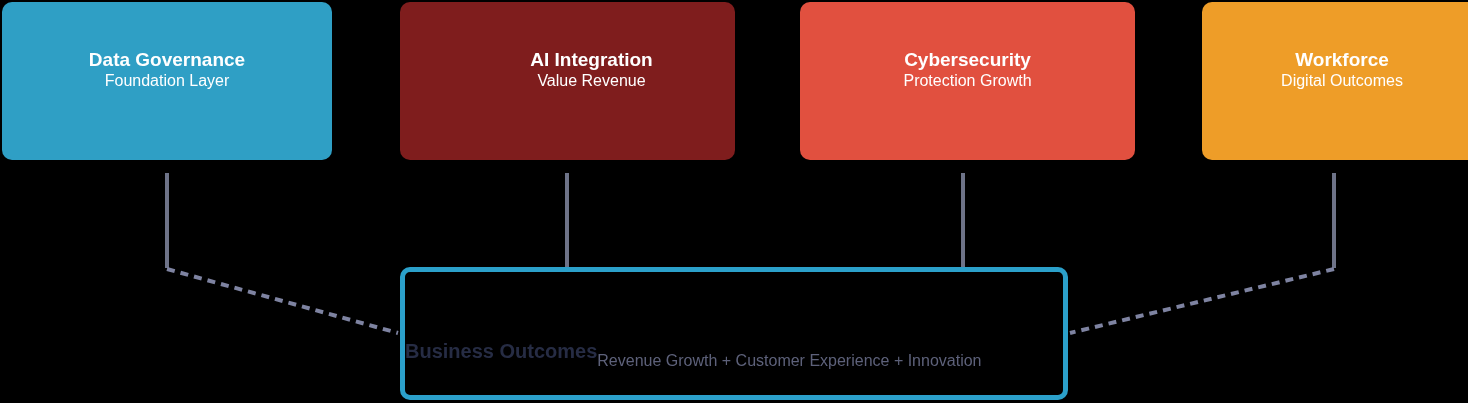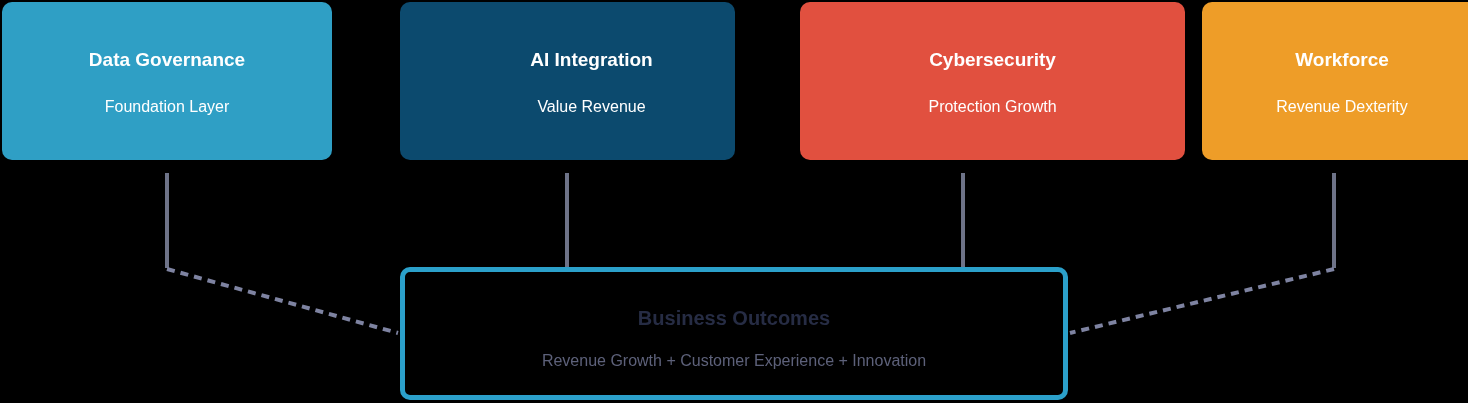--- a/index.html
+++ b/index.html
@@ -32,39 +32,39 @@
     color: #ffffff;
     font-size: 19px;
     font-weight: bold;
     line-height: 22px;
   }
   .pillar .subtitle {
     color: #ffffff;
     font-size: 16px;
     font-weight: normal;
     line-height: 20px;
-    margin-top: 26px;
+    margin-top: 0;
   }
   #pillar-1 { left: 2px;    width: 330px; }
   #pillar-2 { left: 400px;  width: 335px; }
-  #pillar-3 { left: 800px;  width: 385px; }
+  #pillar-3 { left: 800px;  width: 335px; }
   #pillar-4 { left: 1202px; width: 280px; }
 
   #outcome-box {
     position: absolute;
     left: 400px;
     top: 267px;
     width: 668px;
     height: 133px;
     box-sizing: border-box;
     border: 5px solid #2BA0CA;
     border-radius: 10px;
     background: transparent;
     display: flex;
-    flex-direction: column;
+    flex-direction: row;
     align-items: center;
     padding-top: 34px;
     text-align: center;
   }
   #outcome-box .title {
     font-size: 20px;
     font-weight: bold;
     line-height: 24px;
   }
   #outcome-box .subtitle {
@@ -85,33 +85,33 @@
 </head>
 <body>
 
 <div id="canvas">
 
   <div class="pillar" id="pillar-1" style="background-color: rgb(47, 159, 197);">
     <div class="title">Data Governance</div>
     <div class="subtitle">Foundation Layer</div>
   </div>
 
-  <div class="pillar" id="pillar-2" style="background-color: #0c4a6e; padding-left: 48px;">
+  <div class="pillar" id="pillar-2" style="background-color: #7f1d1d; padding-left: 48px;">
     <div class="title">AI Integration</div>
     <div class="subtitle">Value Revenue</div>
   </div>
 
   <div class="pillar" id="pillar-3" style="background-color: rgb(225, 80, 63);">
     <div class="title">Cybersecurity</div>
     <div class="subtitle">Protection Growth</div>
   </div>
 
   <div class="pillar" id="pillar-4" style="background-color: rgb(238, 157, 40);">
     <div class="title">Workforce</div>
-    <div class="subtitle">Revenue Dexterity</div>
+    <div class="subtitle">Digital Outcomes</div>
   </div>
 
   <svg id="connector-layer" viewBox="0 0 1468 403" xmlns="http://www.w3.org/2000/svg">
     <line x1="167" y1="173" x2="167" y2="268" stroke-width="4" stroke="#6E7388"></line>
     <line x1="567" y1="173" x2="567" y2="267" stroke-width="4" stroke="#6E7388"></line>
     <line x1="963" y1="173" x2="963" y2="267" stroke-width="4" stroke="#6E7388"></line>
     <line x1="1334" y1="173" x2="1334" y2="268" stroke-width="4" stroke="#6E7388"></line>
     <line x1="167" y1="269" x2="398" y2="333" stroke-width="4" stroke-dasharray="8 6" stroke="#7E83A1"></line>
     <line x1="1334" y1="269" x2="1070" y2="333" stroke-width="4" stroke-dasharray="8 6" stroke="#7E83A1"></line>
   </svg>

